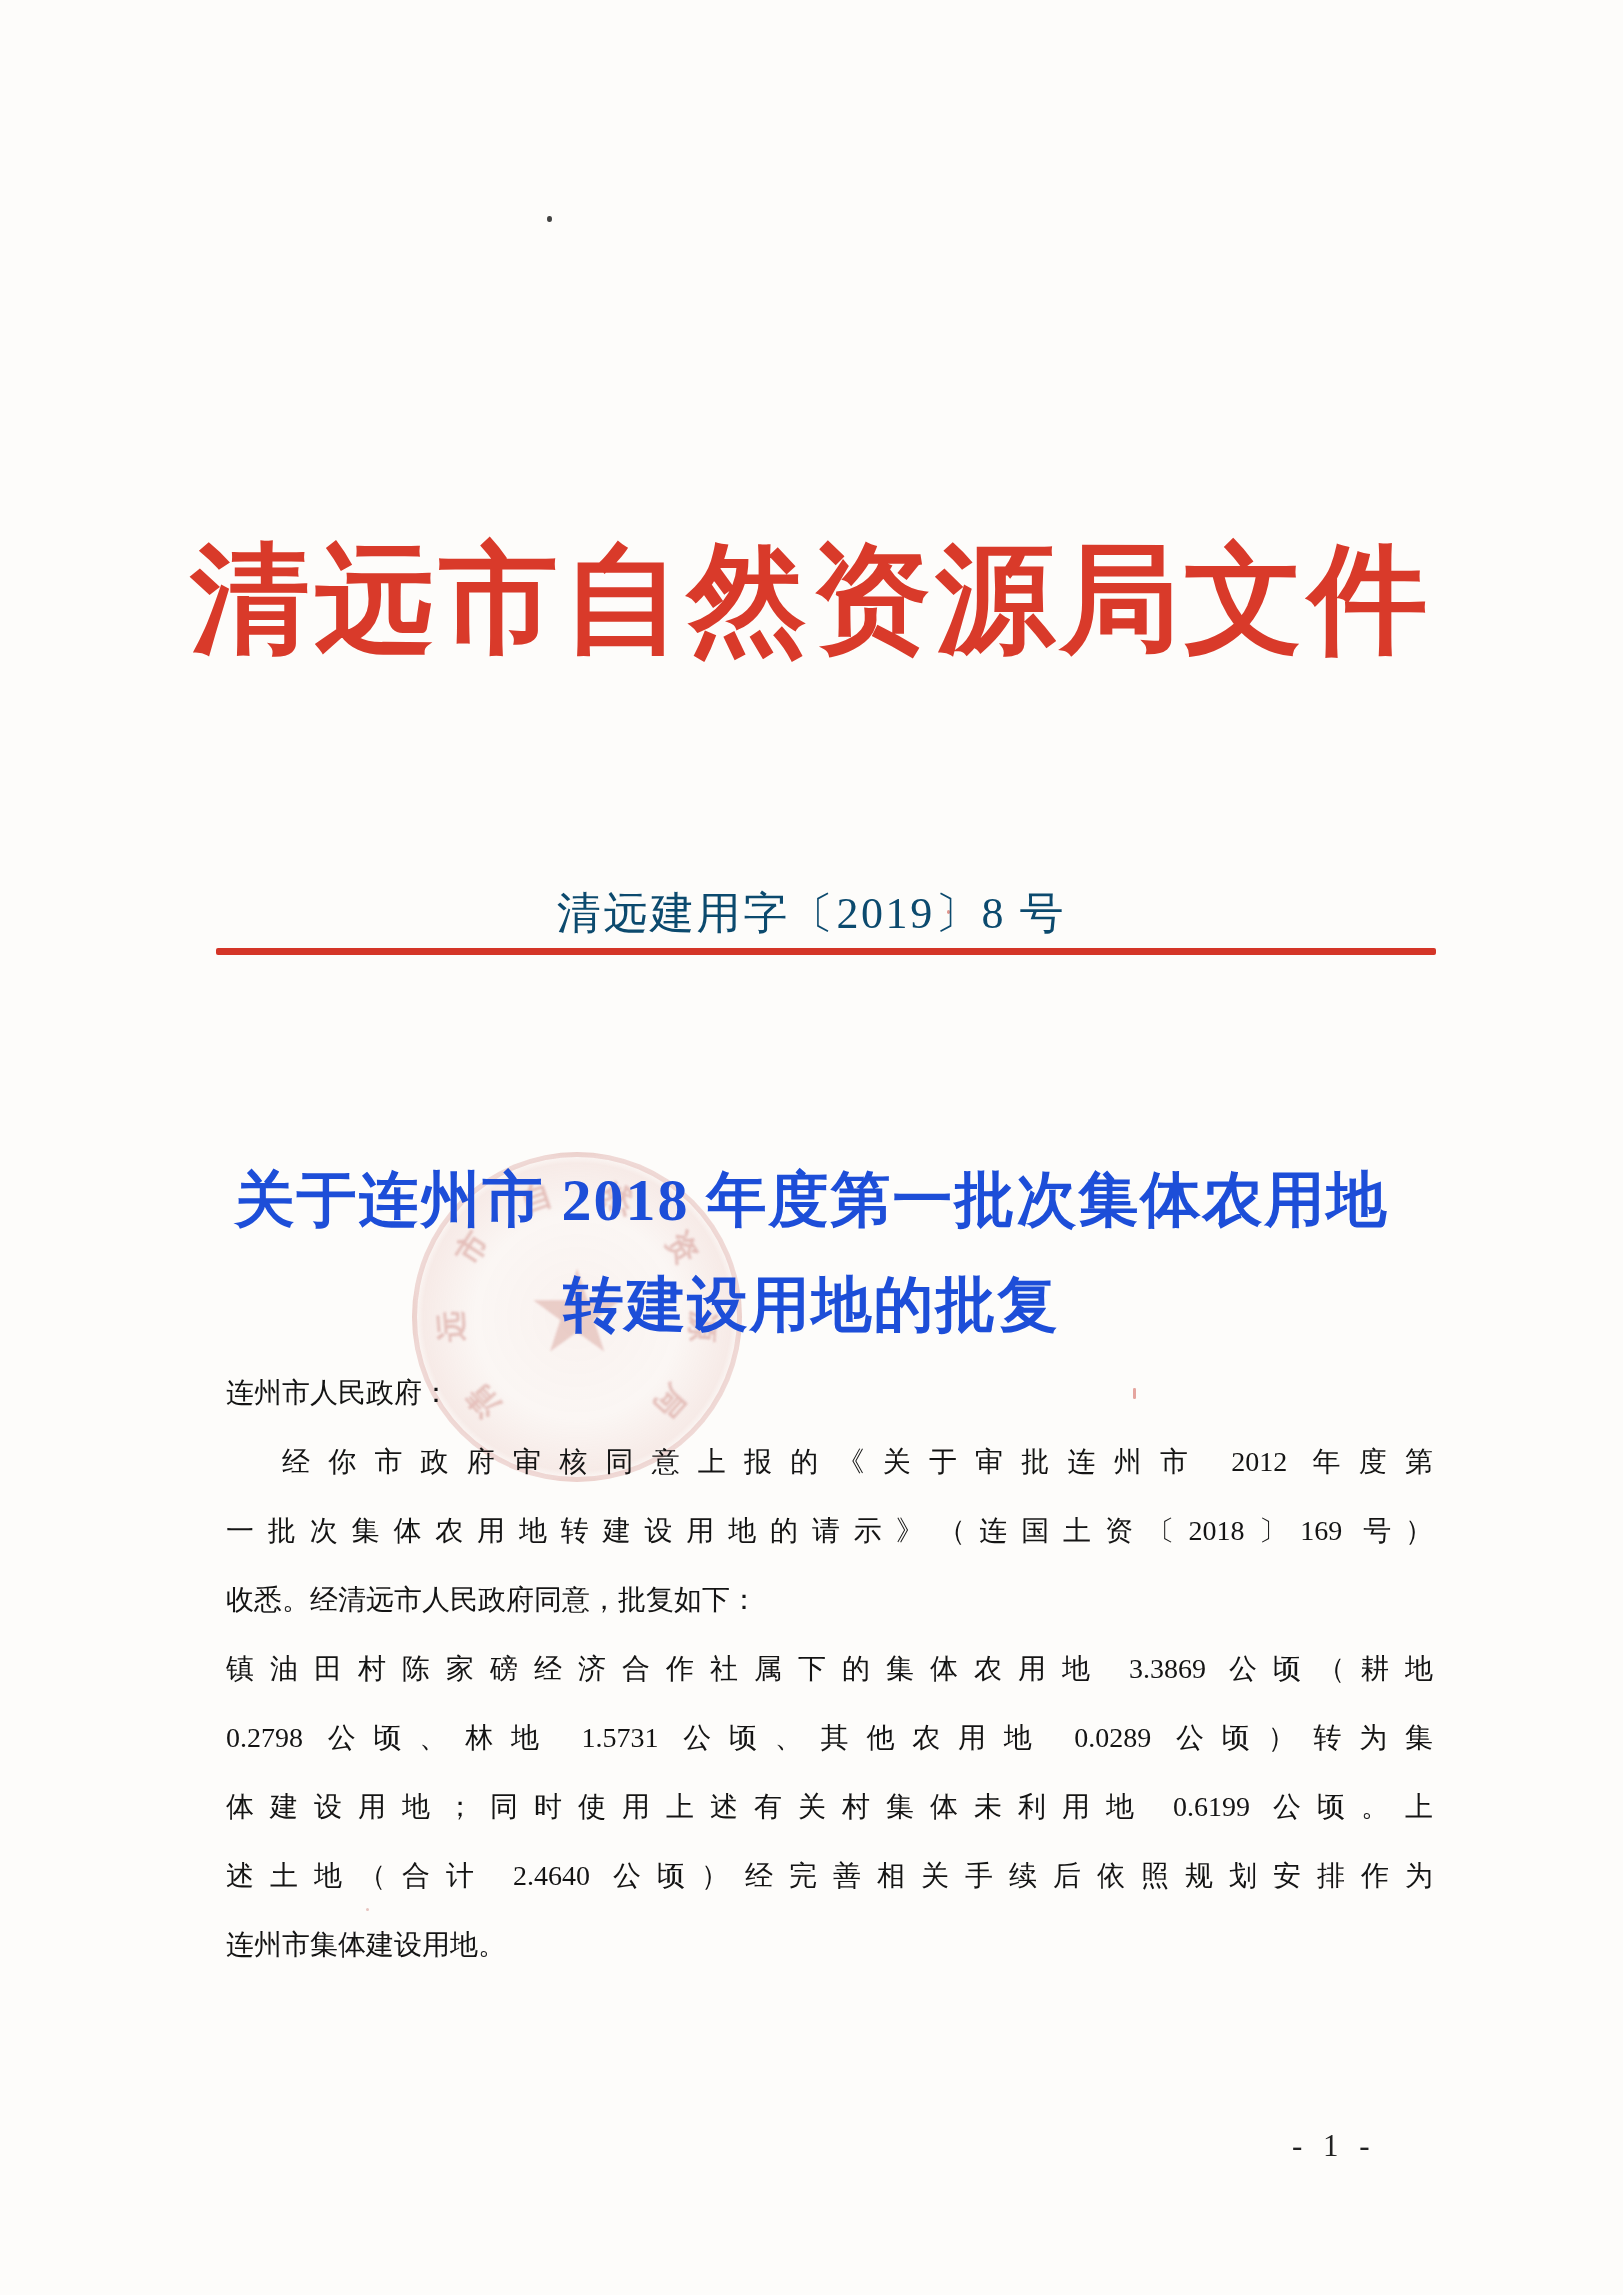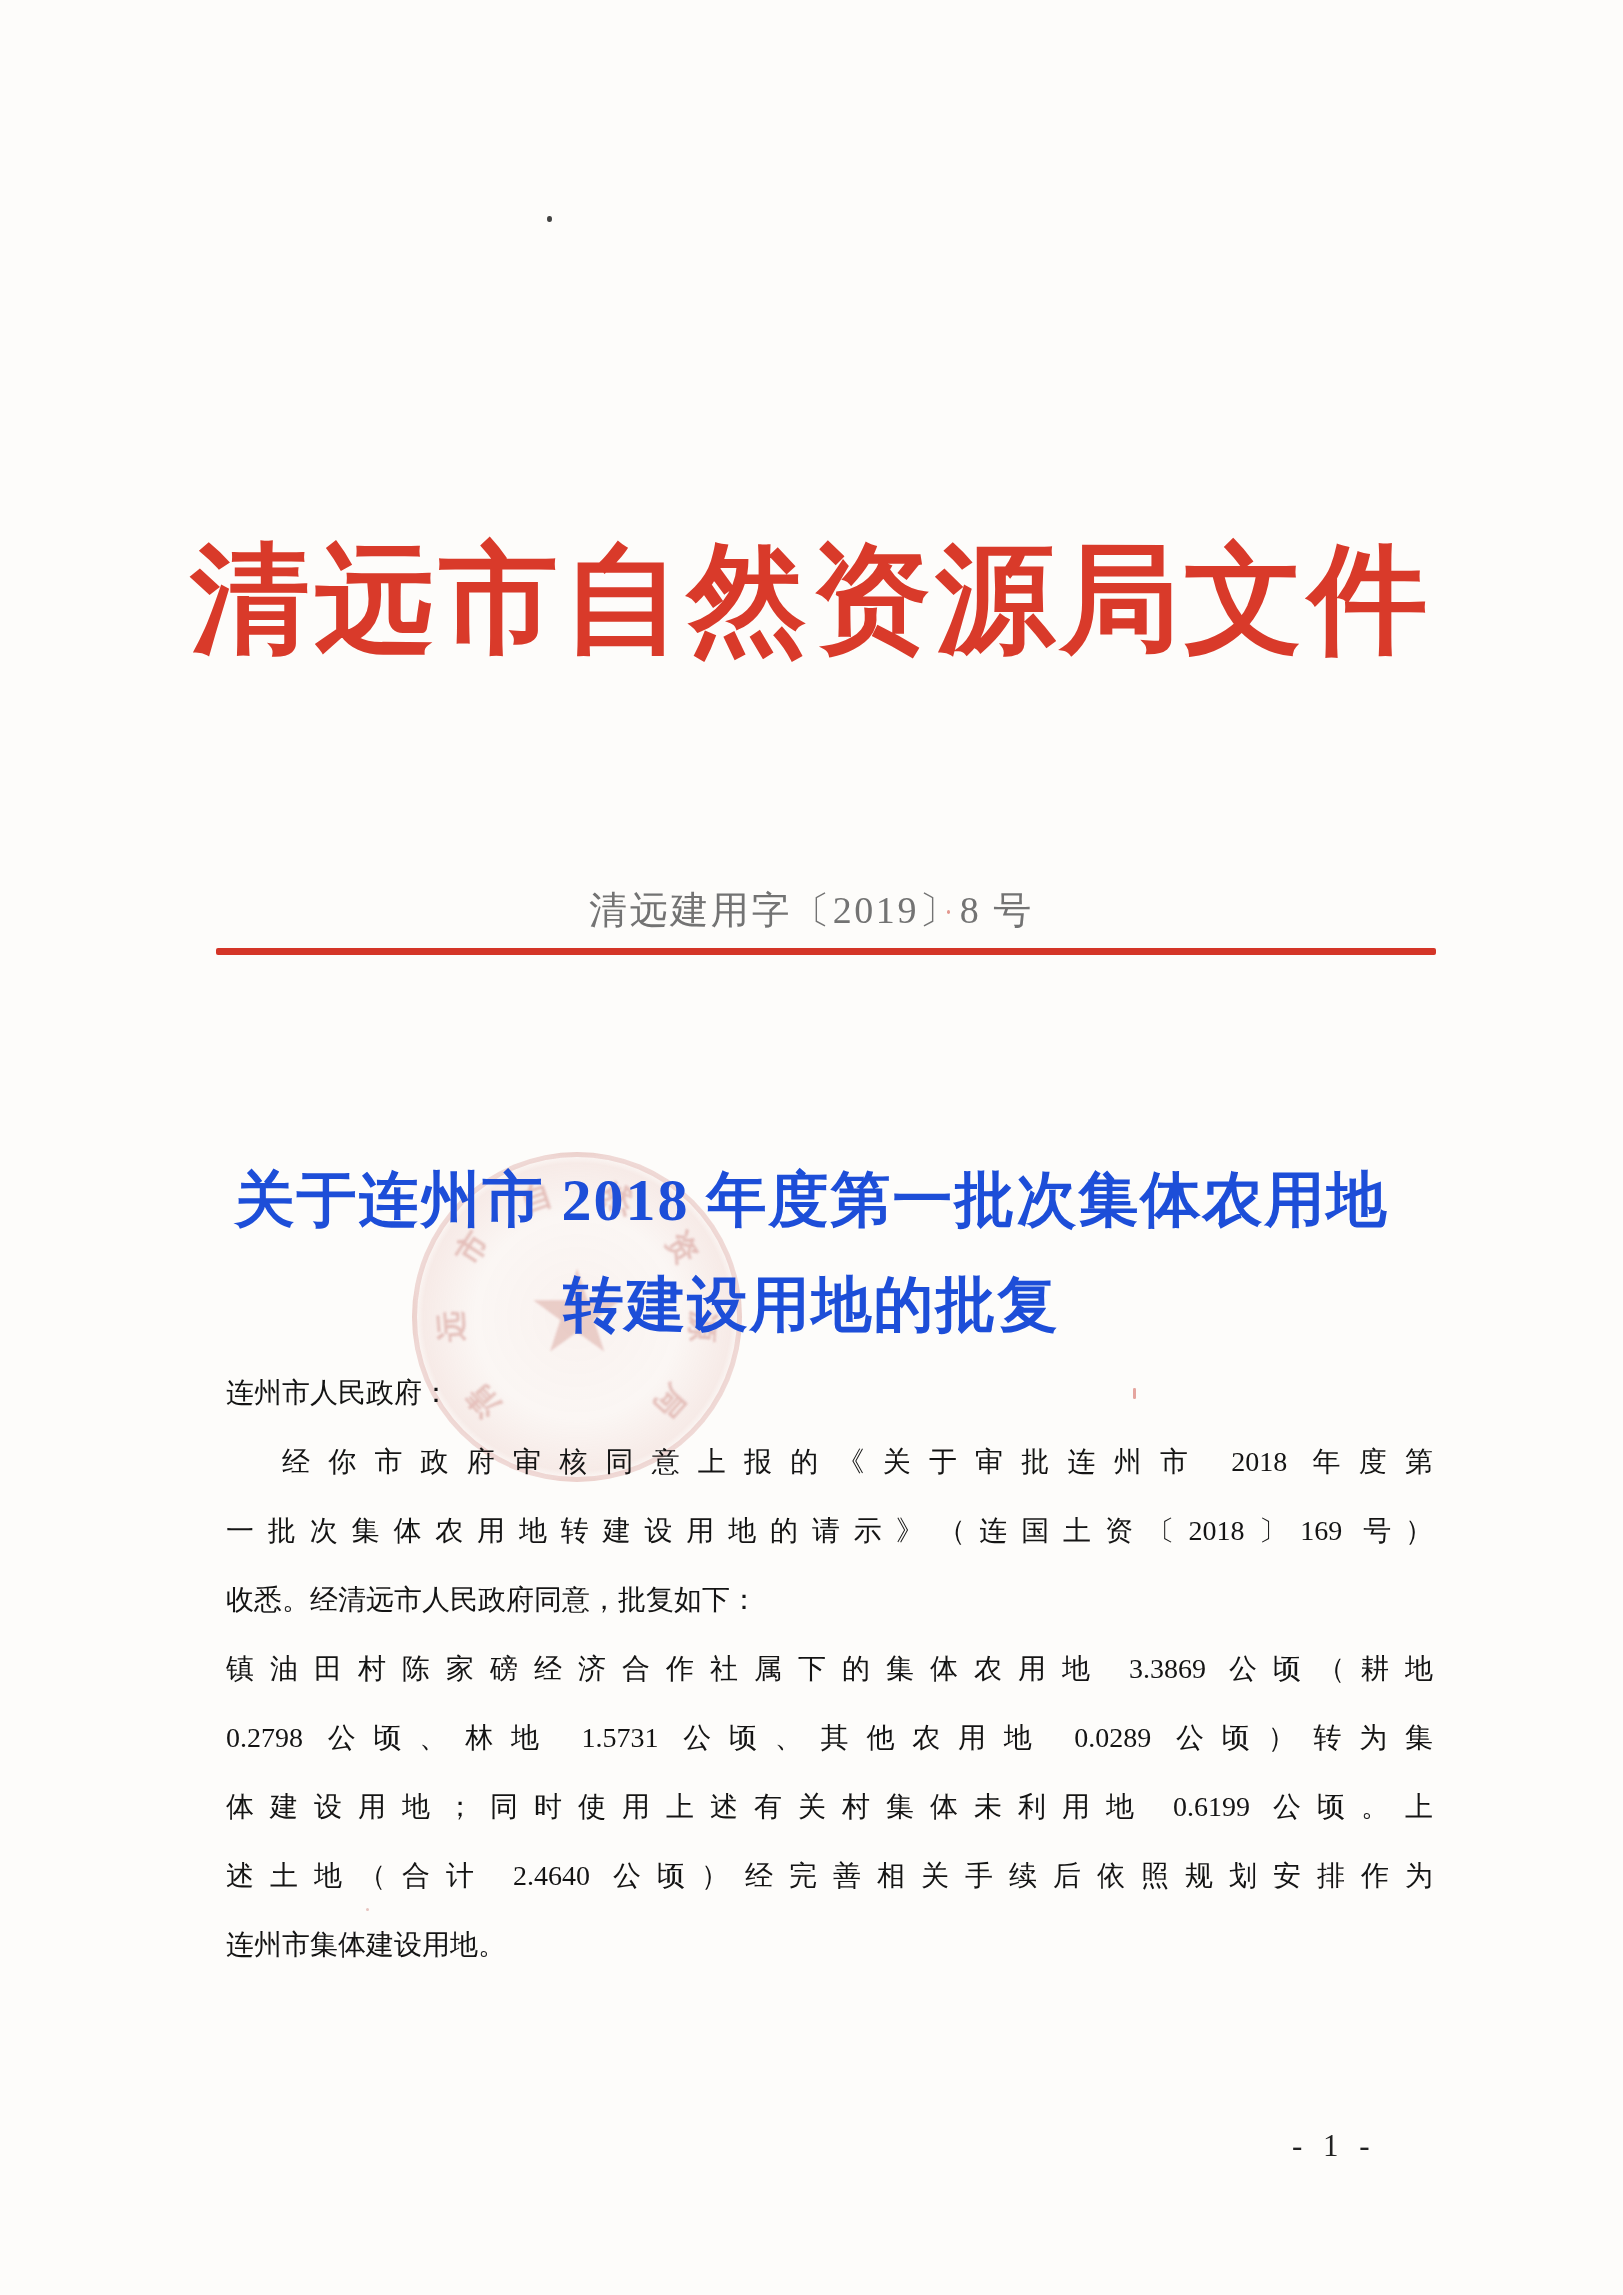--- a/index.html
+++ b/index.html
@@ -18,23 +18,23 @@
     text-align:center;
     font-size:119px;line-height:1.05;
     font-weight:900;
     letter-spacing:5.2px;
     color:var(--accent,#d93a2a);
     white-space:nowrap;
   }
   .doc-number{
     position:absolute;left:0;top:888px;width:100%;
     text-align:center;
-    font-size:38px;line-height:1.2;
+    font-size:44px;line-height:1.2;
     letter-spacing:2.6px;
-    color:#737373;
+    color:#0c4a6e;
     white-space:nowrap;
   }
   .red-rule{
     position:absolute;left:216px;top:948px;
     width:1220px;height:7.2px;
     background:var(--rule,#d43527);
     border-radius:2px;
   }
   
   .doc-title{
@@ -121,21 +121,21 @@
     <span><span class="seal-char" style="transform: translate(-50%, -50%) rotate(-132deg) translateY(-126px);">清</span><span class="seal-char" style="transform: translate(-50%, -50%) rotate(-94.2857deg) translateY(-126px);">远</span><span class="seal-char" style="transform: translate(-50%, -50%) rotate(-56.5714deg) translateY(-126px);">市</span><span class="seal-char" style="transform: translate(-50%, -50%) rotate(-18.8571deg) translateY(-126px);">自</span><span class="seal-char" style="transform: translate(-50%, -50%) rotate(18.8571deg) translateY(-126px);">然</span><span class="seal-char" style="transform: translate(-50%, -50%) rotate(56.5714deg) translateY(-126px);">资</span><span class="seal-char" style="transform: translate(-50%, -50%) rotate(94.2857deg) translateY(-126px);">源</span><span class="seal-char" style="transform: translate(-50%, -50%) rotate(132deg) translateY(-126px);">局</span></span>
   </div>
 
   <div class="doc-title">
     <div>关于连州市 2018 年度第一批次集体农用地</div>
     <div>转建设用地的批复</div>
   </div>
 
   <div class="body-block">
     <div class="line">连州市人民政府：</div>
-    <div class="line indent fill">经你市政府审核同意上报的《关于审批连州市 2018 年度第</div>
+    <div class="line indent fill">经你市政府审核同意上报的《关于审批连州市 2012 年度第</div>
     <div class="line fill">一批次集体农用地转建设用地的请示》（连国土资〔2018〕169 号）</div>
     <div class="line">收悉。经清远市人民政府同意，批复如下：</div>
     <div class="line fill">镇油田村陈家磅经济合作社属下的集体农用地 3.3869 公顷（耕地</div>
     <div class="line fill">0.2798 公顷、林地 1.5731 公顷、其他农用地 0.0289 公顷）转为集</div>
     <div class="line fill">体建设用地；同时使用上述有关村集体未利用地 0.6199 公顷。上</div>
     <div class="line fill">述土地（合计 2.4640 公顷）经完善相关手续后依照规划安排作为</div>
     <div class="line">连州市集体建设用地。</div>
   </div>
 
   <div class="page-number">- 1 -</div>

